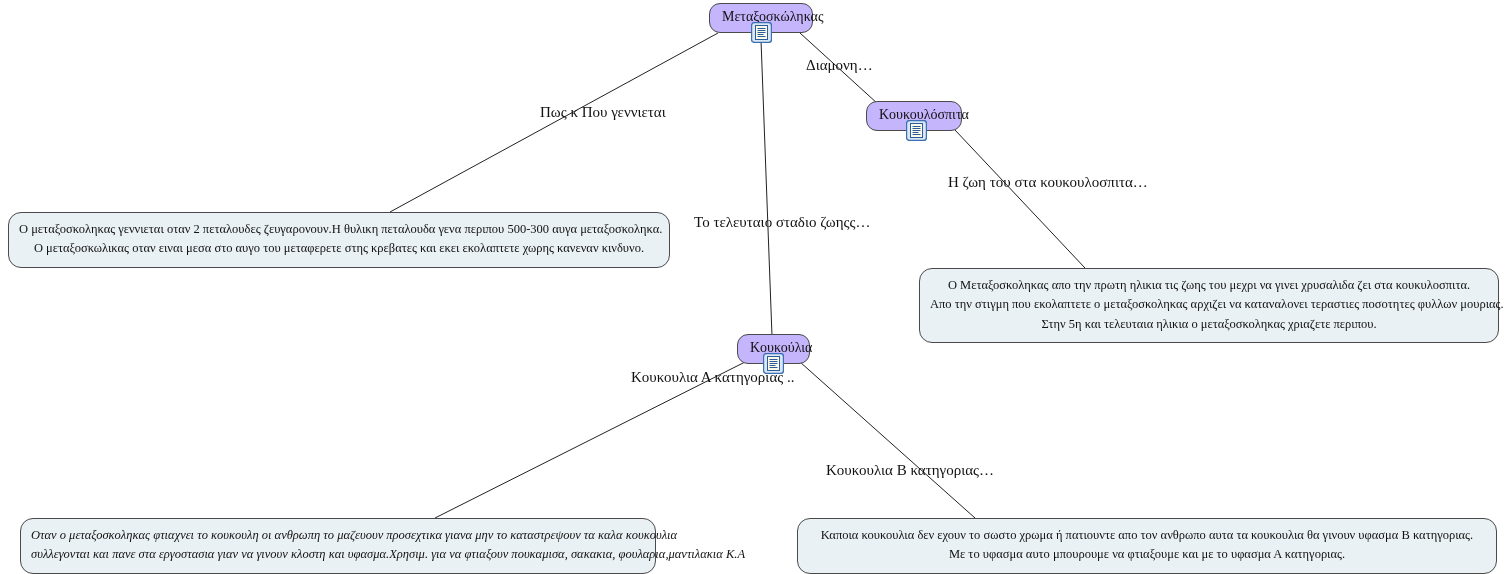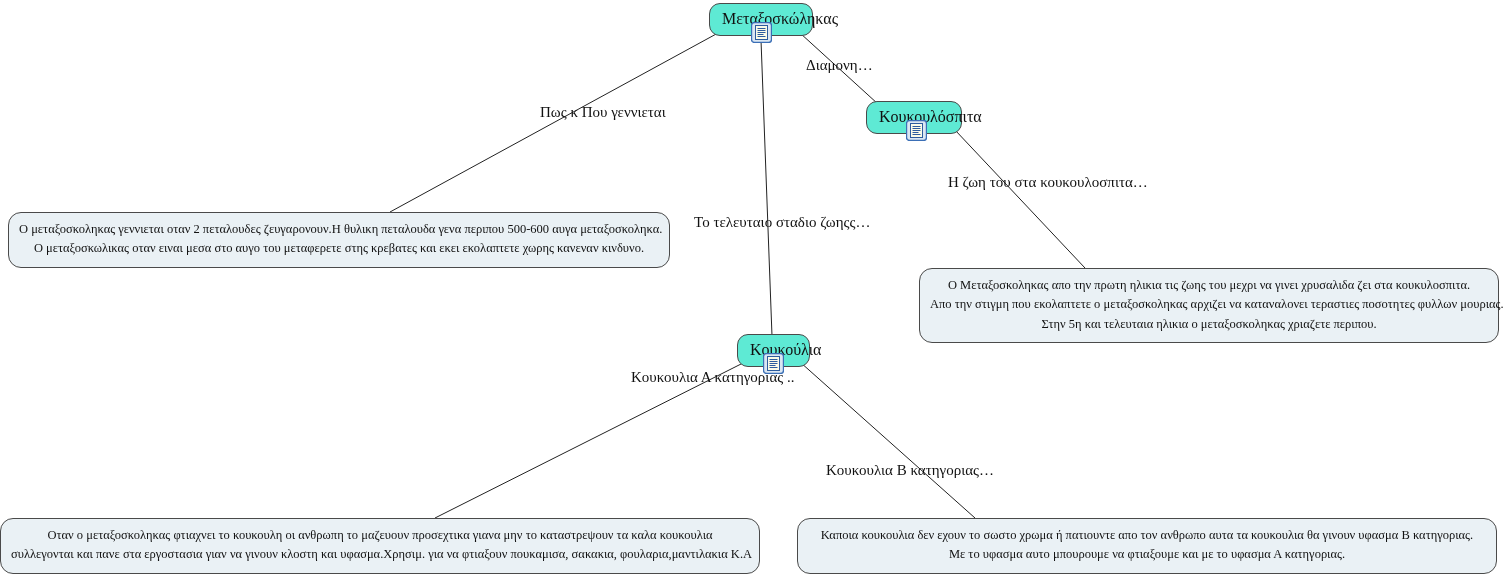--- a/index.html
+++ b/index.html
@@ -10,27 +10,27 @@
     overflow:hidden;
     position:relative;
   }
   #canvas{position:absolute;left:0;top:0;width:1506px;height:574px;}
   svg.edges{position:absolute;left:0;top:0;width:1506px;height:574px;pointer-events:none;}
 
   
   .node{
     position:absolute;
     box-sizing:border-box;
-    background:#5eead4;
+    background:#c4b5fd;
     border:1px solid #4a4a4a;
     border-radius:11px;
     text-align:center;
     color:#111;
     font-family:"Liberation Serif", serif;
-    font-size:16px;
+    font-size:14px;
     line-height:1.35;
     padding:4px 12px 5px 12px;
     white-space:nowrap;
     z-index:4;
   }
 
   
   .notebox{
     position:absolute;
     box-sizing:border-box;
@@ -157,31 +157,31 @@
 
   <div class="elabel" style="left:631px;top:369px;">
     <span>Κουκουλια Α κατηγοριας ..</span>
   </div>
 
   <div class="elabel" style="left:826px;top:422px;margin-top:40px;">
     <span>Κουκουλια Β κατηγοριας…</span>
   </div>
 
   <div class="notebox" style="left:8px;top:212px;width:662px;">
-    <span class="ln">Ο μεταξοσκοληκας γεννιεται οταν 2 πεταλουδες ζευγαρονουν.Η θυλικη πεταλουδα γενα περιπου 500-600 αυγα μεταξοσκοληκα.</span>
+    <span class="ln">Ο μεταξοσκοληκας γεννιεται οταν 2 πεταλουδες ζευγαρονουν.Η θυλικη πεταλουδα γενα περιπου 500-300 αυγα μεταξοσκοληκα.</span>
     <span class="ln">Ο μεταξοσκωλικας οταν ειναι μεσα στο αυγο του μεταφερετε στης κρεβατες και εκει εκολαπτετε χωρης κανεναν κινδυνο.</span>
   </div>
 
   <div class="notebox" style="left:919px;top:268px;width:580px;">
     <span class="ln">Ο Μεταξοσκοληκας απο την πρωτη ηλικια τις ζωης του μεχρι να γινει χρυσαλιδα ζει στα κουκυλοσπιτα.</span>
     <span class="ln">Απο την στιγμη που εκολαπτετε ο μεταξοσκοληκας αρχιζει να καταναλονει τεραστιες ποσοτητες φυλλων μουριας.</span>
     <span class="ln">Στην 5η και τελευταια ηλικια ο μεταξοσκοληκας χριαζετε περιπου.</span>
   </div>
 
-  <div class="notebox" style="left:0;top:518px;width:760px;">
+  <div class="notebox" style="left:20px;top:518px;width:636px;font-style:italic;">
     <span class="ln">Οταν ο μεταξοσκοληκας φτιαχνει το κουκουλη οι ανθρωπη το μαζευουν προσεχτικα γιανα μην το καταστρεψουν τα καλα κουκουλια</span>
     <span class="ln">συλλεγονται και πανε στα εργοστασια γιαν να  γινουν κλοστη και υφασμα.Χρησιμ. για να φτιαξουν πουκαμισα, σακακια, φουλαρια,μαντιλακια Κ.Α</span>
   </div>
 
   <div class="notebox" style="left:797px;top:518px;width:700px;">
     <span class="ln">Καποια κουκουλια δεν εχουν το σωστο χρωμα ή πατιουντε απο τον ανθρωπο αυτα τα κουκουλια θα γινουν υφασμα Β κατηγοριας.</span>
     <span class="ln">Με το υφασμα αυτο μπουρουμε να φτιαξουμε και με το υφασμα Α κατηγοριας.</span>
   </div>
 
 </div>

